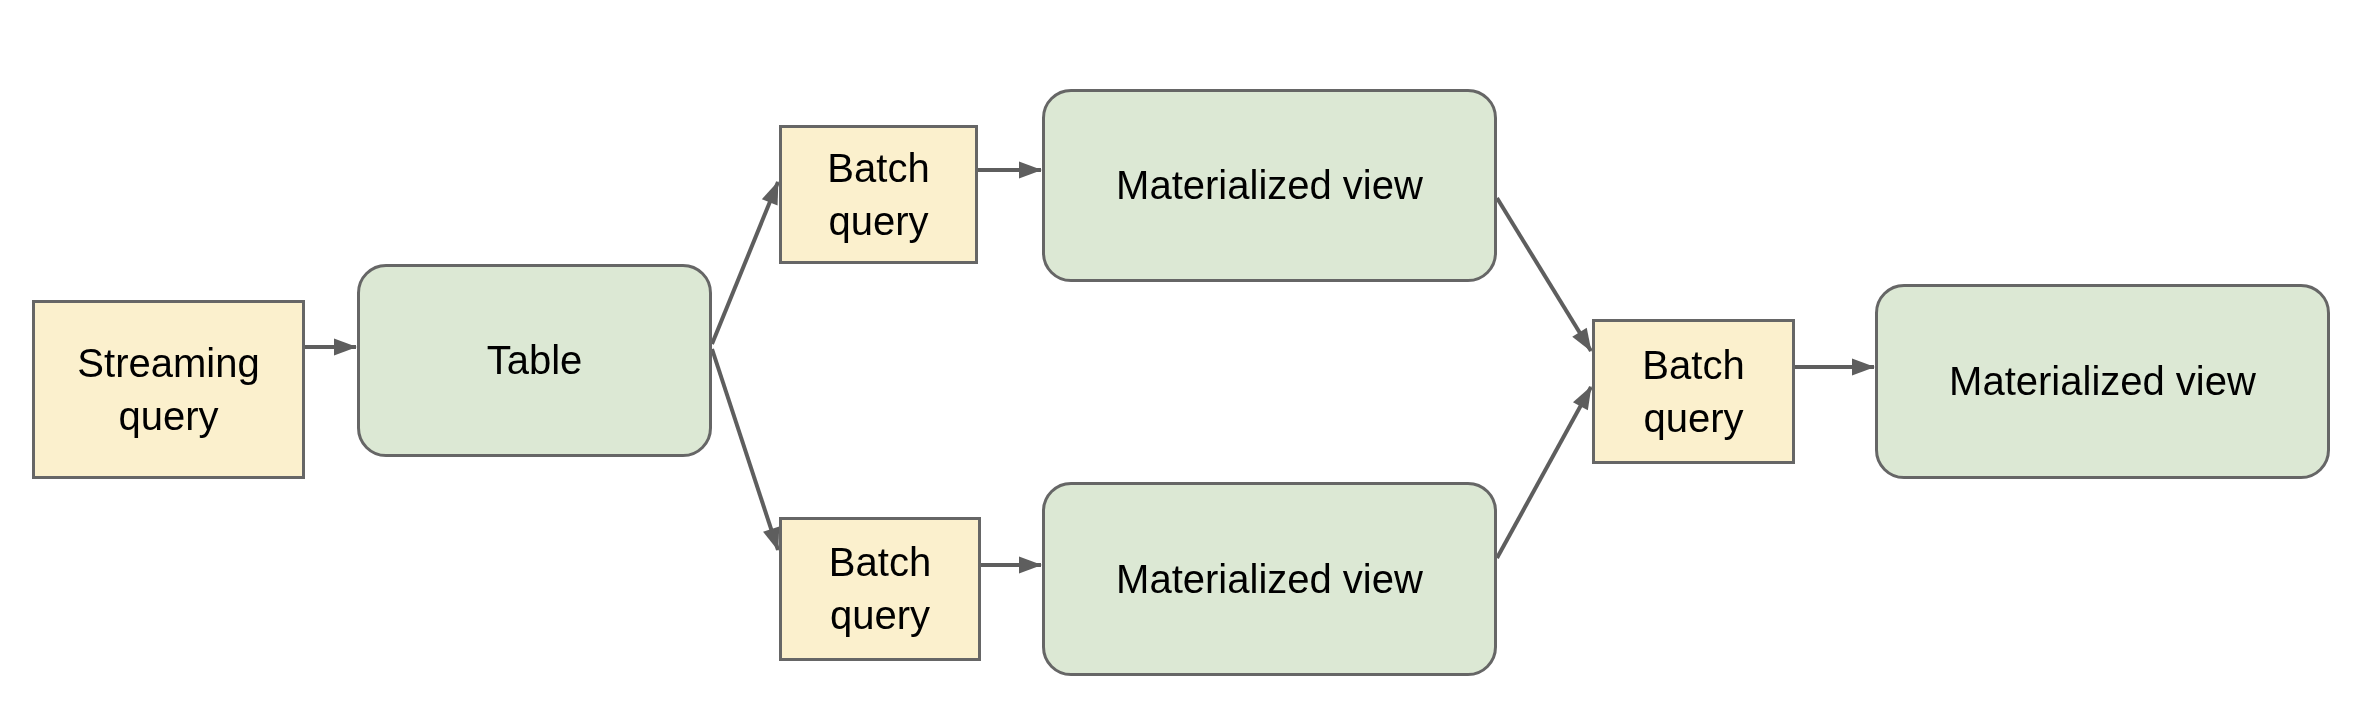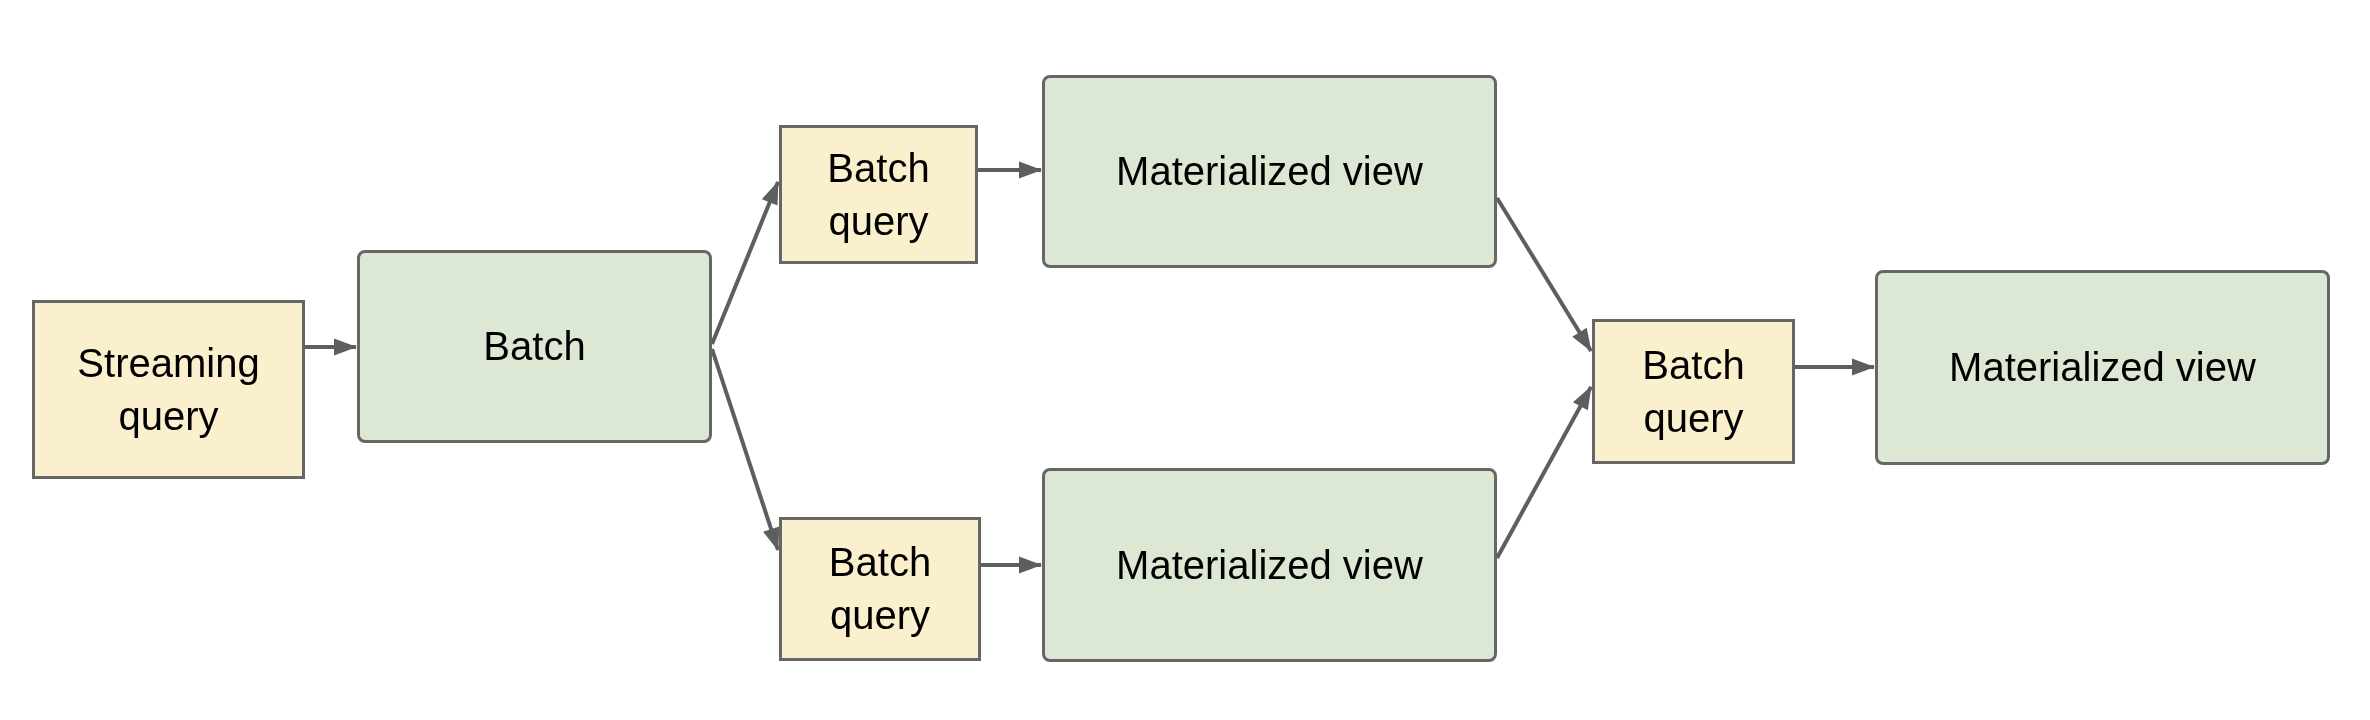--- a/index.html
+++ b/index.html
@@ -35,21 +35,22 @@
     padding: 4px 8px;
   }
   .node-query {
     background: var(--query-fill, #FBF0CD);
     border: 3.5px solid var(--border-color, #666666);
     margin-top: 24px;
   }
   .node-data {
     background: var(--data-fill, #DCE8D4);
     border: 3.5px solid var(--border-color, #666666);
-    border-radius: 8px;
+    border-radius: 29px;
+    margin-top: 14px;
   }
   #n-streaming     { left: 32px;   top: 276px; width: 273px; height: 179px; }
   #n-table         { left: 357px;  top: 250px; width: 355px; height: 193px; }
   #n-batch-top     { left: 779px;  top: 101px; width: 199px; height: 139px; }
   #n-mv-top        { left: 1042px; top: 75px;  width: 455px; height: 193px; }
   #n-batch-bottom  { left: 779px;  top: 493px; width: 202px; height: 144px; }
   #n-mv-bottom     { left: 1042px; top: 468px; width: 455px; height: 194px; }
   #n-batch-final   { left: 1592px; top: 295px; width: 203px; height: 145px; }
   #n-mv-final      { left: 1875px; top: 270px; width: 455px; height: 195px; }
 </style>
@@ -71,21 +72,21 @@
       <line x1="978" y1="170" x2="1041" y2="170" marker-end="url(#ah)"></line>
       <line x1="981" y1="565" x2="1041" y2="565" marker-end="url(#ah)"></line>
       <line x1="1497" y1="198" x2="1591" y2="351" marker-end="url(#ah)"></line>
       <line x1="1497" y1="558" x2="1591" y2="387" marker-end="url(#ah)"></line>
       <line x1="1795" y1="367" x2="1874" y2="367" marker-end="url(#ah)"></line>
     </g>
   </svg>
 
   <div id="n-streaming" class="node node-query">Streaming query</div>
 
-  <div id="n-table" class="node node-data">Batch</div>
+  <div id="n-table" class="node node-data">Table</div>
 
   <div id="n-batch-top" class="node node-query">Batch query</div>
 
   <div id="n-mv-top" class="node node-data">Materialized view</div>
 
   <div id="n-batch-bottom" class="node node-query">Batch query</div>
 
   <div id="n-mv-bottom" class="node node-data">Materialized view</div>
 
   <div id="n-batch-final" class="node node-query">Batch query</div>

